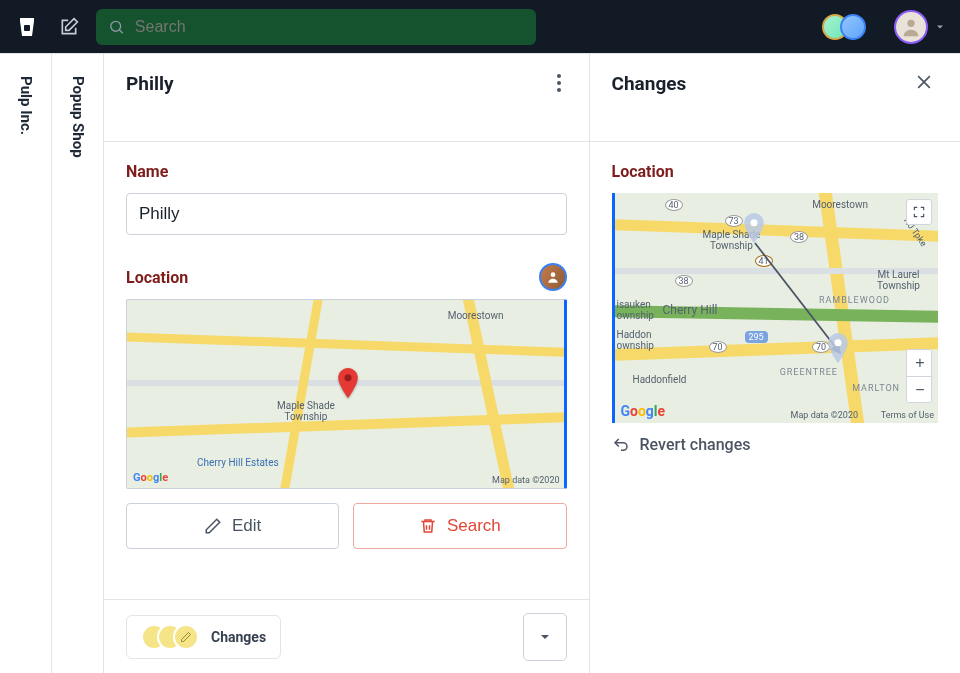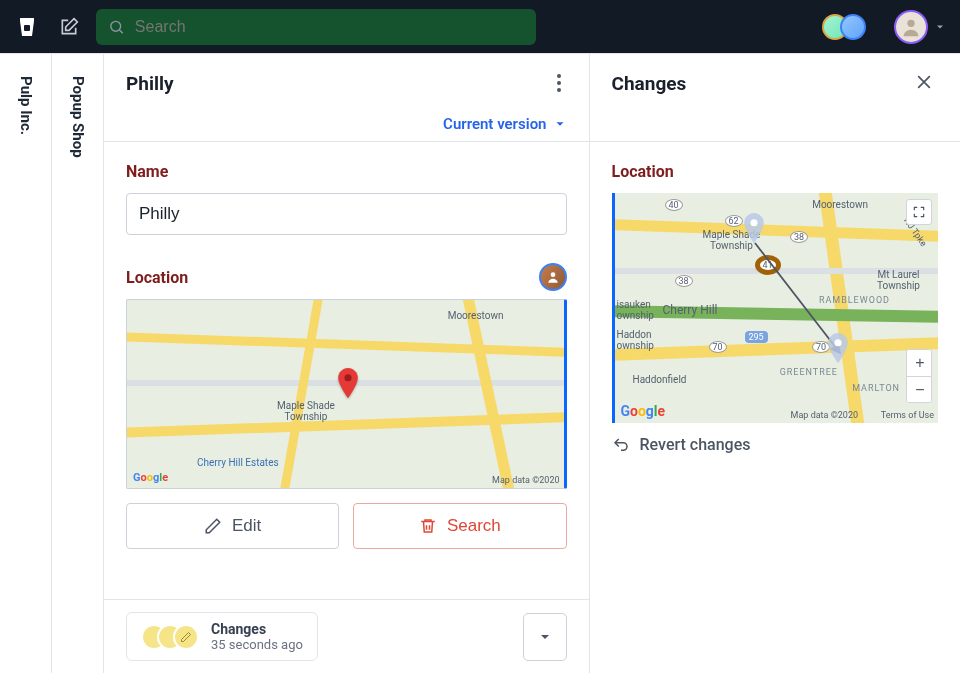--- a/index.html
+++ b/index.html
@@ -254,26 +254,20 @@
 
     <div class="leftpane">
       <div class="panehead">
         <div class="panehead-row">
           <div class="panehead-title">Philly</div>
           <div class="kebab">
               <i></i>
               <i></i>
               <i></i>
             </div>
-        </div>
-        <div class="subhead left">
-          <span>Current version</span>
-          <svg width="14" height="14" viewBox="0 0 24 24" fill="currentColor">
-              <path d="M6 9l6 6 6-6z"></path>
-            </svg>
         </div>
       </div>
 
       <div class="leftpane-inner">
         <div class="leftpane-scrollable">
           <div class="panebody">
 
             <div class="field-group">
               <label class="field-label">Name</label>
               <input class="text-input" value="Philly" style="">
@@ -338,21 +332,20 @@
               <div class="coin"></div>
                 <div class="coin"></div>
               <div class="coin last">
                   <svg width="12" height="12" viewBox="0 0 24 24" fill="none" stroke="currentColor" stroke-width="2">
                     <path d="M17 3l4 4L7 21H3v-4z"></path>
                   </svg>
                 </div>
             </div>
             <div class="chip-text">
               <div class="t1">Changes</div>
-              <div class="t2">35 seconds ago</div>
             </div>
           </div>
           <div class="footer-spacer"></div>
           <button class="publish-more">
             <svg width="16" height="16" viewBox="0 0 24 24" fill="currentColor">
                 <path d="M6 9l6 6 6-6z"></path>
               </svg>
           </button>
         </div>
       </div>
@@ -396,22 +389,22 @@
 Township</div>
           <div class="label" style="top:34px;right:6px;transform:rotate(55deg);font-size:9px;">NJ Tpke</div>
 
           <div class="label" style="top:138px;left:130px;background:#7aa3e0;color:#fff;border-radius:4px;padding:1px 4px;font-size:9px;">295</div>
           <div class="label" style="top:148px;left:94px;background:#fff;border:1px solid #999;border-radius:50%;padding:0 3px;font-size:9px;">70</div>
           <div class="label" style="bottom:28px;right:12px;background:#fff;border:1px solid #999;border-radius:50%;padding:0 3px;font-size:9px;">70</div>
           <div class="label" style="top:148px;right:108px;background:#fff;border:1px solid #999;border-radius:50%;padding:0 3px;font-size:9px;">70</div>
           <div class="label" style="top:82px;left:60px;background:#fff;border:1px solid #999;border-radius:50%;padding:0 3px;font-size:9px;">38</div>
           <div class="label" style="top:38px;right:130px;background:#fff;border:1px solid #999;border-radius:50%;padding:0 3px;font-size:9px;">38</div>
           <div class="label" style="top:6px;left:50px;background:#fff;border:1px solid #999;border-radius:50%;padding:0 3px;font-size:9px;">40</div>
-          <div class="label" style="top:22px;left:110px;background:#fff;border:1px solid #999;border-radius:50%;padding:0 3px;font-size:9px;">62</div>
-          <div class="label" style="top:62px;left:140px;background:#fff;border:5px solid #a16207;border-radius:50%;padding:0 3px;font-size:9px;">41</div>
+          <div class="label" style="top:22px;left:110px;background:#fff;border:1px solid #999;border-radius:50%;padding:0 3px;font-size:9px;">73</div>
+          <div class="label" style="top:62px;left:140px;background:#fff;border:1px solid #a16207;border-radius:50%;padding:0 3px;font-size:9px;">41</div>
 
           <svg style="position:absolute;top:0;left:0;width:100%;height:100%;pointer-events:none;">
             <defs>
                 <marker id="ah" markerWidth="6" markerHeight="6" refX="5" refY="3" orient="auto">
                   <path d="M0 0L6 3L0 6z" fill="#4b5563"></path>
                 </marker>
               </defs>
             <line x1="140" y1="50" x2="225" y2="160" stroke="#4b5563" stroke-width="1.8" marker-end="url(#ah)"></line>
           </svg>
           <div class="pin-blue" style="top:20px;left:128px;">

